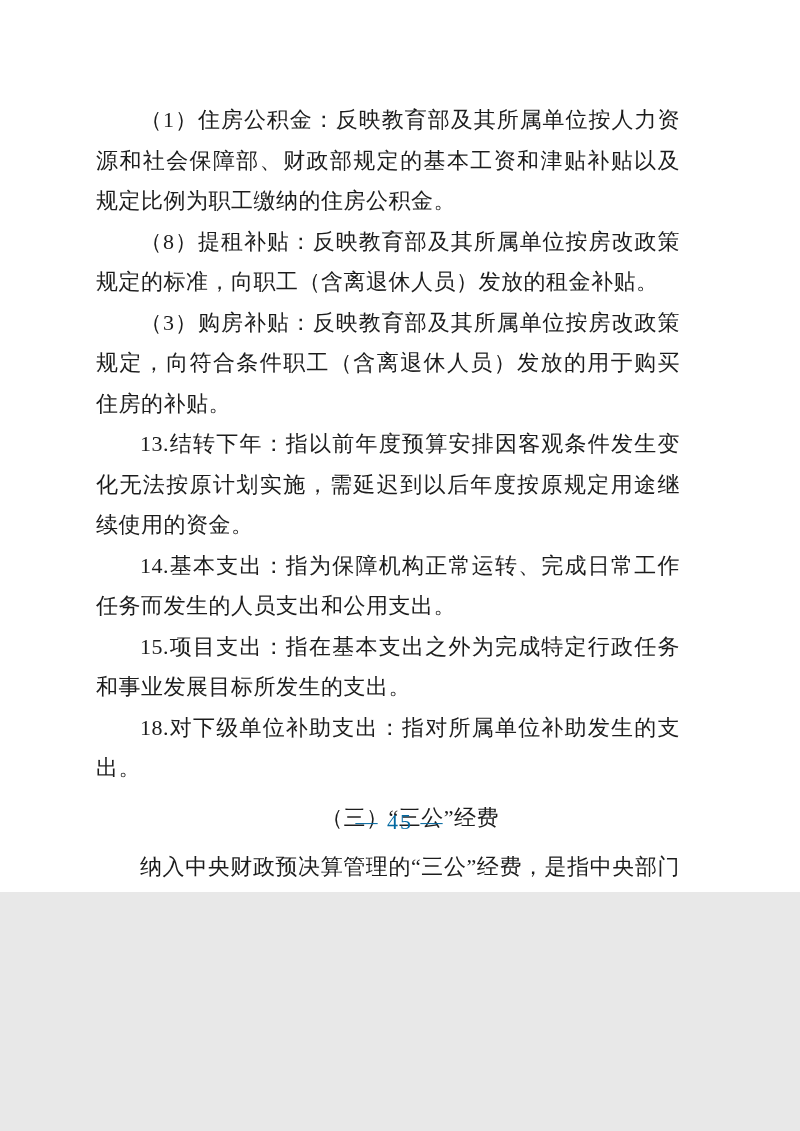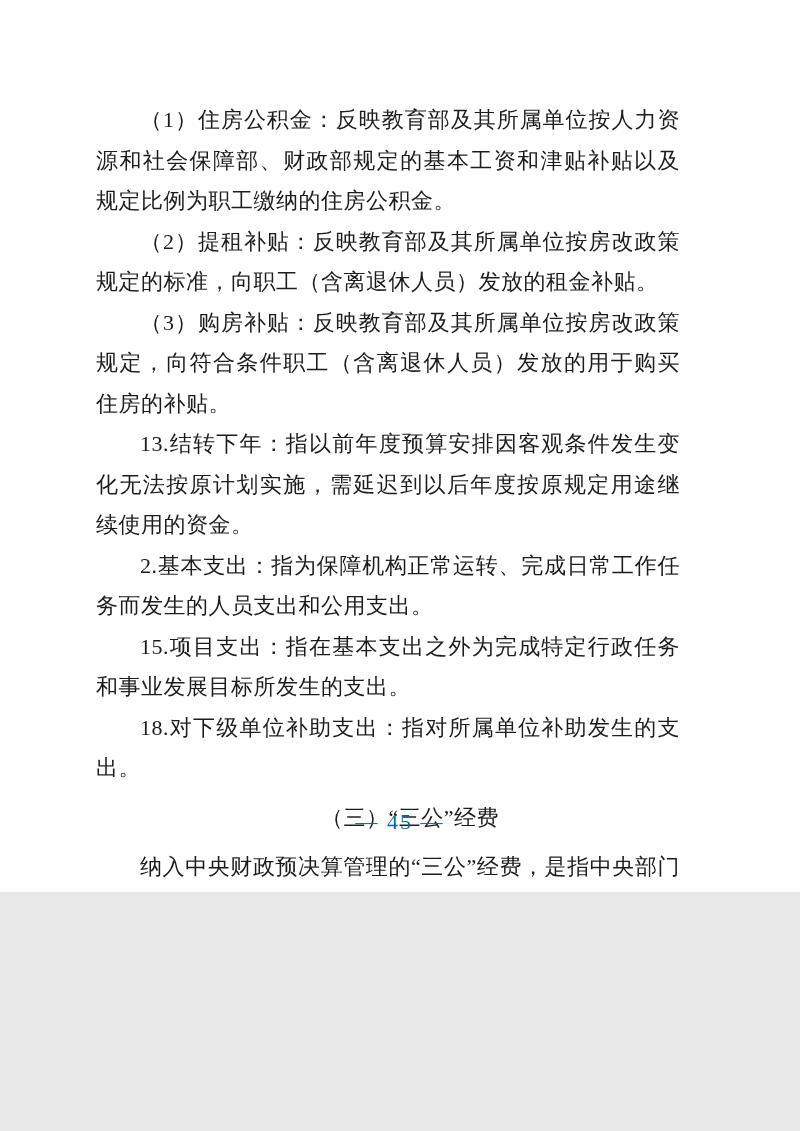--- a/index.html
+++ b/index.html
@@ -39,24 +39,24 @@
     color:#0369a1;
   }
 </style>
 </head>
 <body>
 
 <div class="page">
 
   <div class="content">
     <p class="body">（1）住房公积金：反映教育部及其所属单位按人力资源和社会保障部、财政部规定的基本工资和津贴补贴以及规定比例为职工缴纳的住房公积金。</p>
-    <p class="body">（2）提租补贴：反映教育部及其所属单位按房改政策规定的标准，向职工（含离退休人员）发放的租金补贴。</p>
+    <p class="body">（8）提租补贴：反映教育部及其所属单位按房改政策规定的标准，向职工（含离退休人员）发放的租金补贴。</p>
     <p class="body">（3）购房补贴：反映教育部及其所属单位按房改政策规定，向符合条件职工（含离退休人员）发放的用于购买住房的补贴。</p>
     <p class="body">13.结转下年：指以前年度预算安排因客观条件发生变化无法按原计划实施，需延迟到以后年度按原规定用途继续使用的资金。</p>
-    <p class="body">2.基本支出：指为保障机构正常运转、完成日常工作任务而发生的人员支出和公用支出。</p>
+    <p class="body">14.基本支出：指为保障机构正常运转、完成日常工作任务而发生的人员支出和公用支出。</p>
     <p class="body">15.项目支出：指在基本支出之外为完成特定行政任务和事业发展目标所发生的支出。</p>
     <p class="body">18.对下级单位补助支出：指对所属单位补助发生的支出。</p>
     <p class="heading">（三）“三公”经费</p>
     <p class="body">纳入中央财政预决算管理的“三公”经费，是指中央部门用财政拨款安排的因公出国（境）费、公务用车购置及运</p>
   </div>
 
   <div class="page-number">— 45 —</div>
 
 </div>
 

